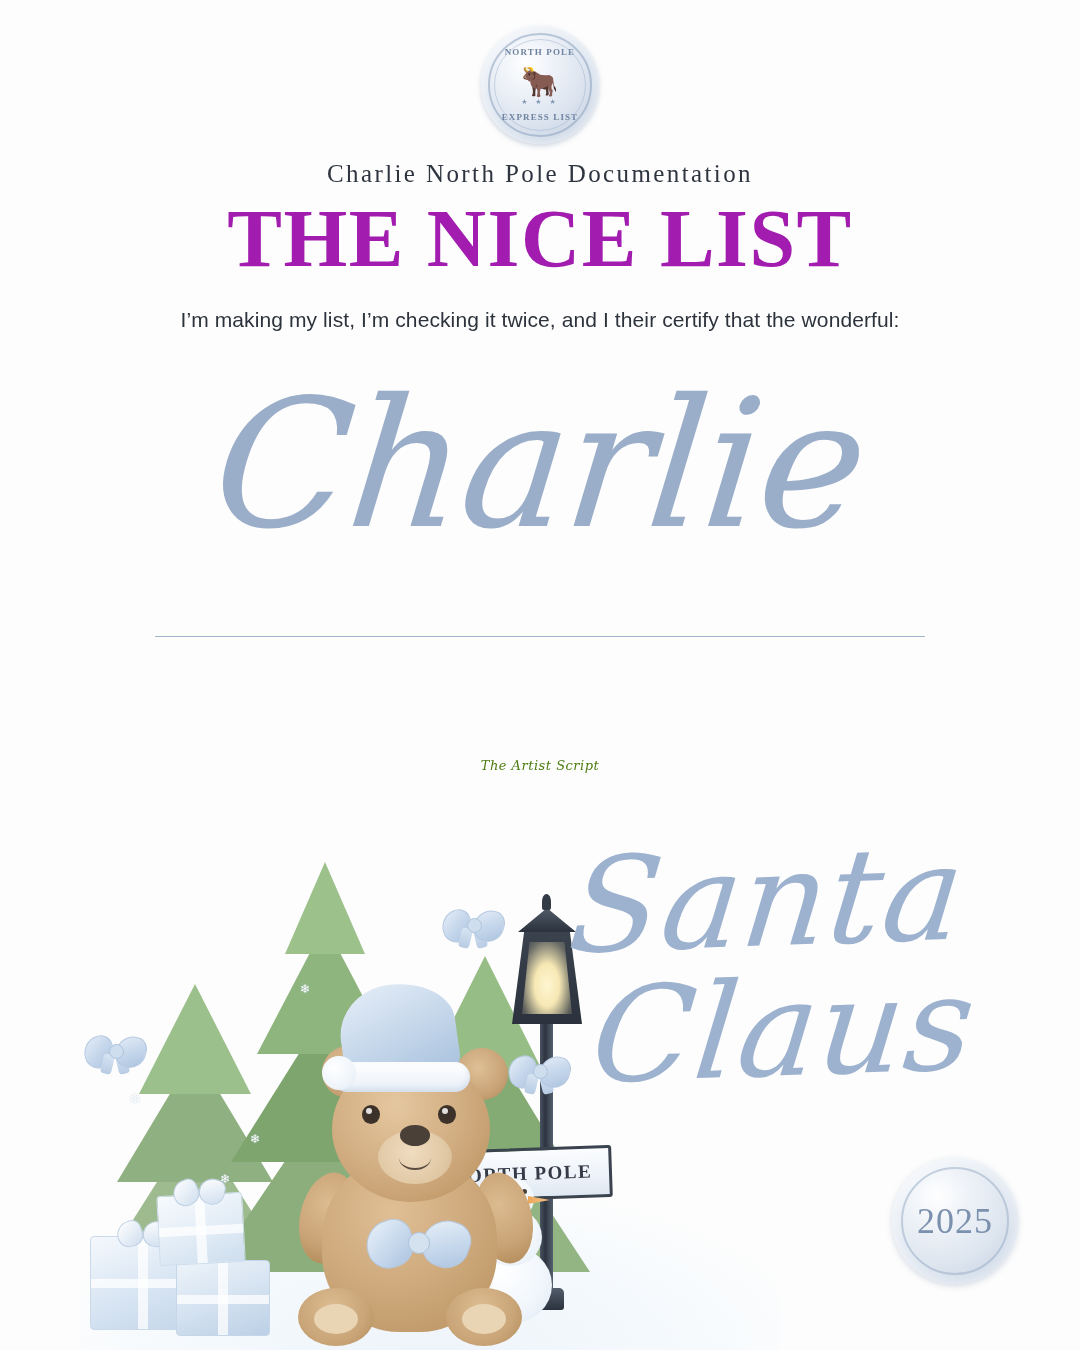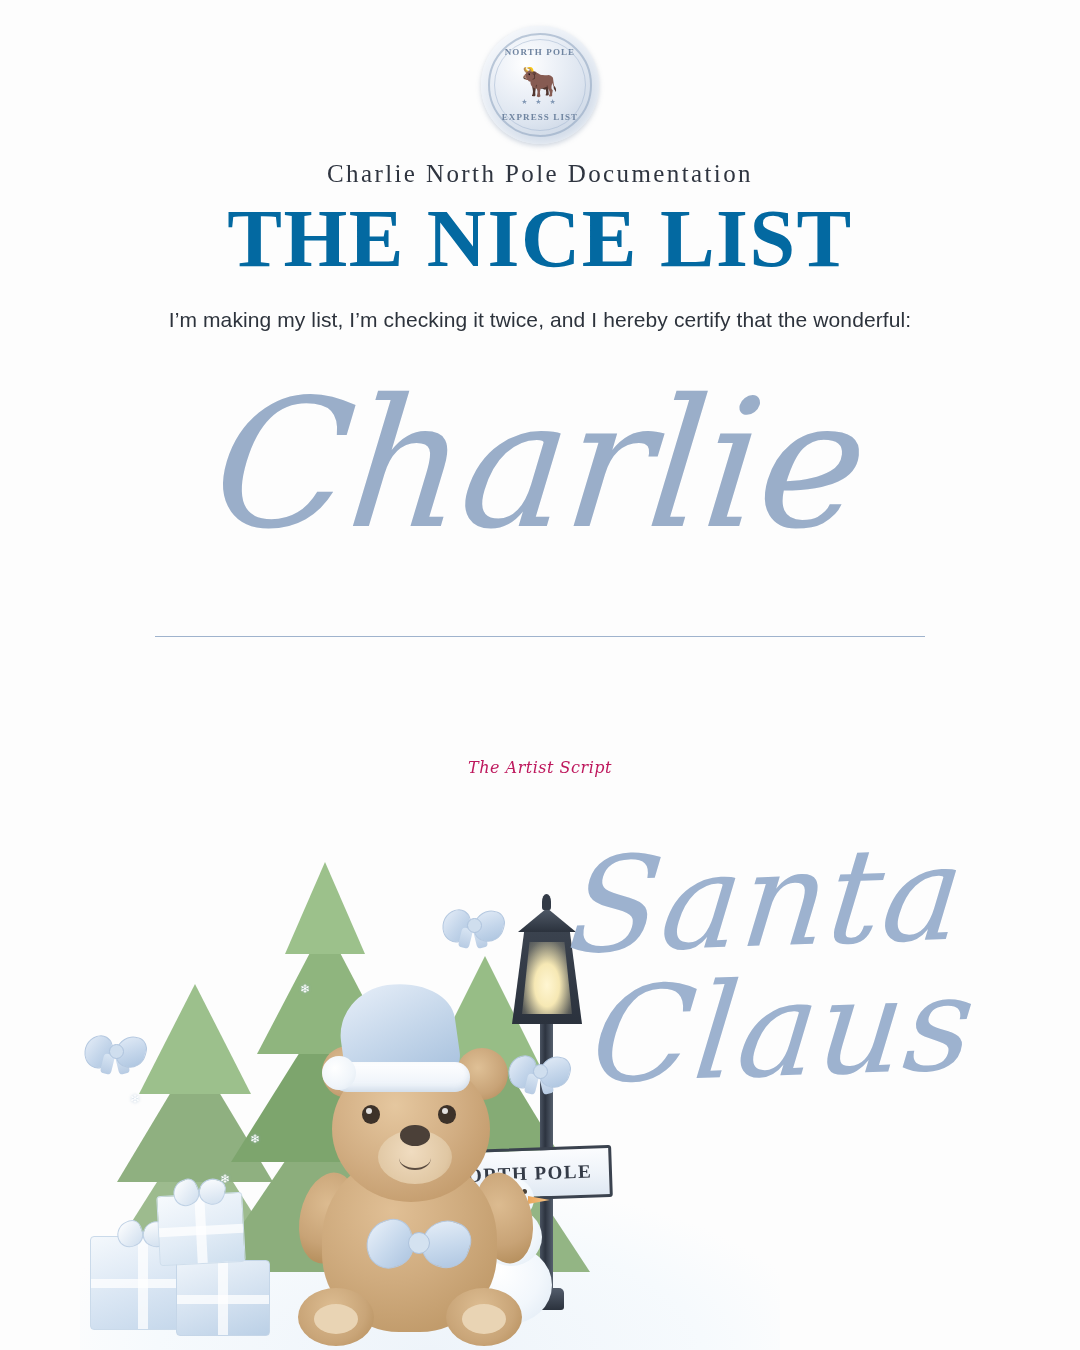--- a/index.html
+++ b/index.html
@@ -104,21 +104,21 @@
   .doc-title {
     position: absolute;
     top: 196px;
     left: 0;
     width: 100%;
     text-align: center;
     font-family: "Liberation Serif", serif;
     font-size: 82px;
     font-weight: bold;
     letter-spacing: 1.5px;
-    color: #0369a1;
+    color: #a21caf;
     line-height: 1.05;
   }
 
   .doc-subtitle {
     position: absolute;
     top: 308px;
     left: 0;
     width: 100%;
     text-align: center;
     font-family: "Liberation Sans", sans-serif;
@@ -166,22 +166,22 @@
   }
 
   .font-credit {
     position: absolute;
     top: 758px;
     left: 0;
     width: 100%;
     text-align: center;
     font-family: "DejaVu Serif", serif;
     font-style: italic;
-    font-size: 16px;
-    color: #be185d;
+    font-size: 13px;
+    color: #4d7c0f;
     letter-spacing: 0.5px;
   }
 
   
   .signature {
     position: absolute;
     top: 838px;
     left: 565px;
     width: 470px;
     font-family: "DejaVu Serif", serif;
@@ -656,21 +656,21 @@
     <div class="seal-inner">
       <div class="seal-top-text">NORTH POLE</div>
       <div class="seal-deer">🐂</div>
       <div class="seal-stars">★ ★ ★</div>
       <div class="seal-bottom-text">EXPRESS LIST</div>
     </div>
   </div>
 
   <div class="doc-kicker">Charlie North Pole Documentation</div>
   <div class="doc-title">THE NICE LIST</div>
-  <div class="doc-subtitle">I’m making my list, I’m checking it twice, and I hereby certify that the wonderful:</div>
+  <div class="doc-subtitle">I’m making my list, I’m checking it twice, and I their certify that the wonderful:</div>
 
   <div class="recipient">Charlie</div>
 
   <div class="divider"></div>
 
   <div class="font-credit">The Artist Script</div>
 
   <div class="illustration">
     <div class="snow-ground"></div>
 
@@ -794,14 +794,17 @@
         <div class="knot"></div>
       </div>
     </div>
   </div>
 
   <div class="signature">
     <span>Santa</span>
     <span class="line2">Claus</span>
   </div>
 
+  <div class="year-seal">
+    <span class="year-text">2025</span>
+  </div>
 
 </div>
 
 </body></html>

